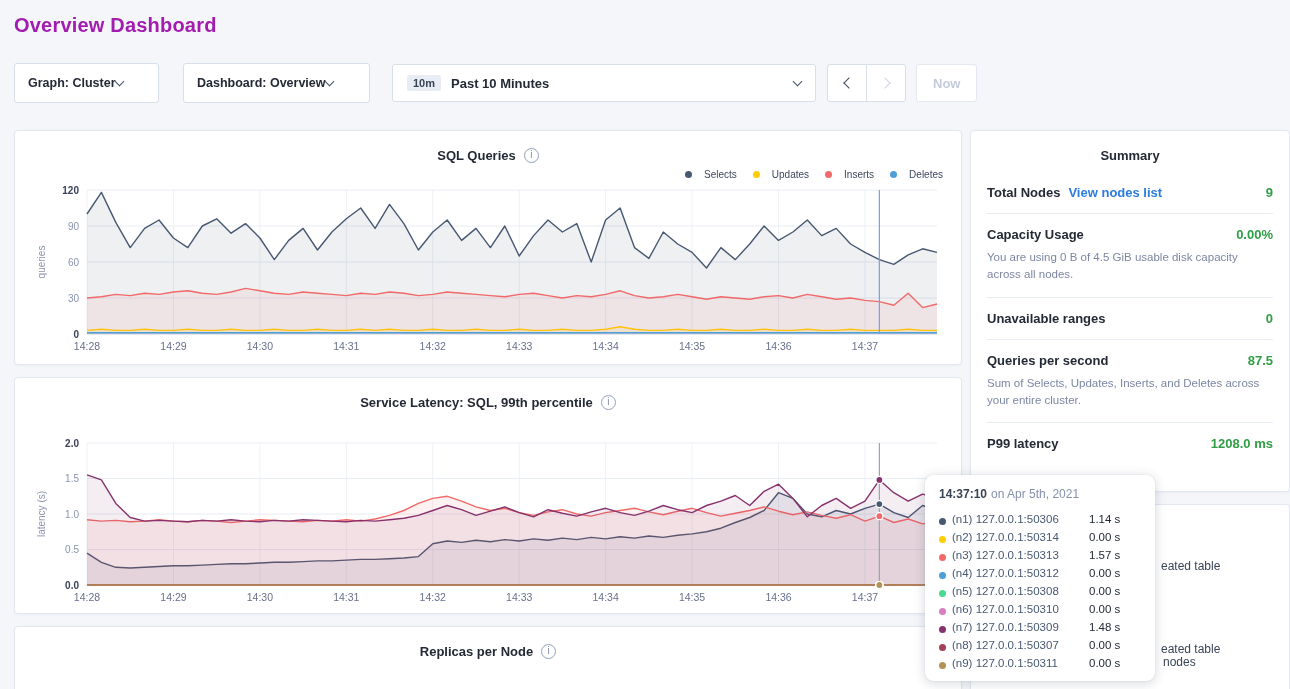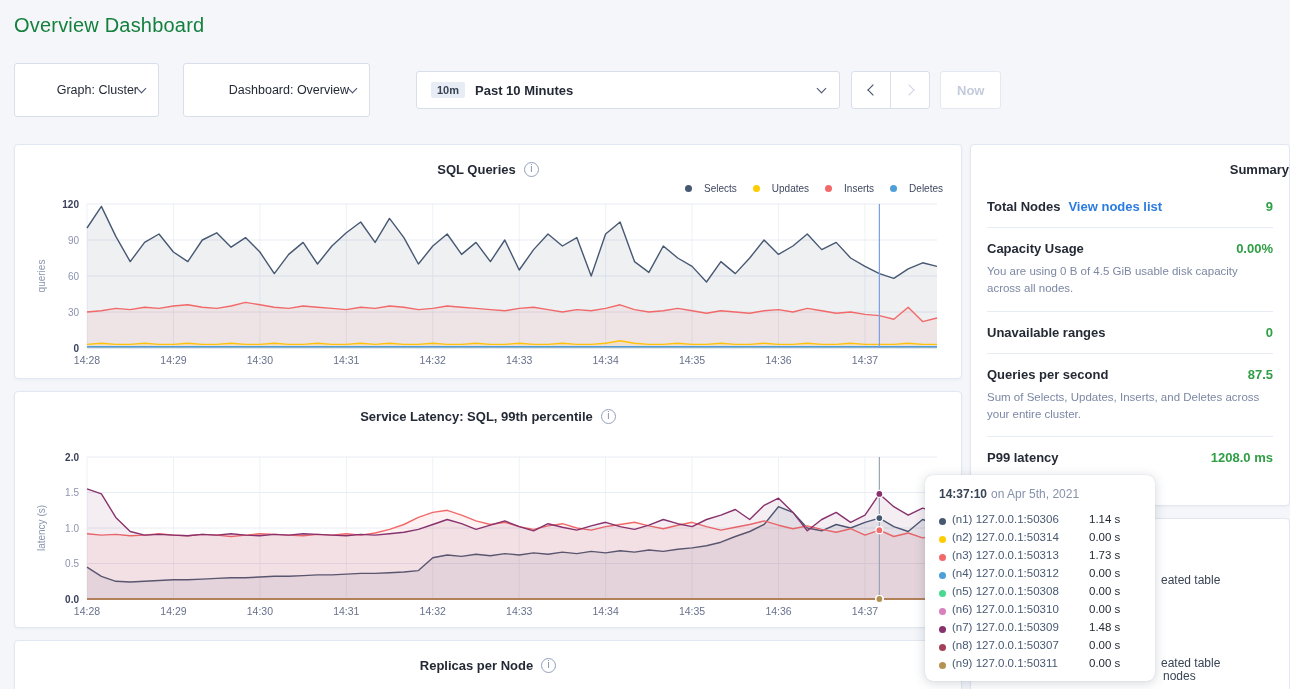--- a/index.html
+++ b/index.html
@@ -1,28 +1,28 @@
 <!DOCTYPE html>
 <html style="--link: #2b7ce0; --green: #2f9e44;"><head>
 <meta charset="utf-8">
 <style>
   *{box-sizing:border-box;margin:0;padding:0}
   html,body{width:1290px;height:689px}
   body{overflow:hidden;background:#f4f6fa;font-family:"Liberation Sans",sans-serif;color:#242a35;position:relative}
   .page{padding:14px 0 0 14px}
-  h1{font-size:20px;font-weight:400;letter-spacing:.2px;color:#15803d}
+  h1{font-size:20px;font-weight:700;letter-spacing:.2px;color:#a21caf}
 
   
   .toolbar{display:flex;align-items:center;margin-top:26px}
   button{font-family:inherit;background:#fff;border:1px solid #d8deea;border-radius:3px;cursor:pointer;color:#242a35}
-  .dd{height:54px;padding:0 13px;display:flex;align-items:center;justify-content:flex-end;font-size:12.5px;font-weight:400}
+  .dd{height:40px;padding:0 13px;display:flex;align-items:center;justify-content:flex-start;font-size:12.5px;font-weight:700}
   .dd1{width:145px}
   .dd2{width:187px;margin-left:24px}
   .chev{width:7px;height:7px;border-right:1.6px solid #44506b;border-bottom:1.6px solid #44506b;transform:rotate(45deg);margin-top:-4px;flex:none}
-  .timepicker{height:38px;width:424px;margin-left:46px;display:flex;align-items:center;gap:10px;padding:16px 14px}
+  .timepicker{height:38px;width:424px;margin-left:22px;display:flex;align-items:center;gap:10px;padding:16px 14px}
   .t-badge{background:#e8edf5;border-radius:2px;padding:2px 6px;font-size:11px;font-weight:700;color:#394455}
   .t-label{font-size:13px;font-weight:700}
   .timepicker .chev{margin-left:auto}
   .nav-group{display:flex;margin-left:11px}
   .btn-nav{width:40px;height:38px;display:flex;align-items:center;justify-content:center}
   .btn-nav+.btn-nav{margin-left:-1px;border-top-left-radius:0;border-bottom-left-radius:0}
   .nav-group .btn-nav:first-child{border-top-right-radius:0;border-bottom-right-radius:0}
   .arr{width:8px;height:8px;border-right:1.8px solid #3e4a63;border-bottom:1.8px solid #3e4a63;display:inline-block}
   .arr-left{transform:rotate(135deg);margin-left:3px}
   .arr-right{transform:rotate(-45deg);margin-right:3px}
@@ -44,21 +44,21 @@
   .legend-item{display:flex;align-items:center;gap:12px;font-size:10px;color:#3e4760;cursor:pointer}
   .legend-dot{width:7px;height:7px;border-radius:50%;flex:none}
   .chart-box{padding:0 16px}
   .panel-sql{height:235px}
   .panel-latency{height:237px}
   .panel-replicas{height:180px}
   svg text{font-family:"Liberation Sans",sans-serif}
 
   
   .panel-summary{height:362px}
-  .summary-title{text-align:right;font-size:13px;font-weight:700;padding:17px 0 9px}
+  .summary-title{text-align:center;font-size:13px;font-weight:700;padding:17px 12px 9px}
   .srow{margin:0 16px;padding:13px 0;border-bottom:1px solid #e7ebf3}
   .srow.last{border-bottom:none}
   .srow-head{display:flex;align-items:flex-end}
   .slabel{font-size:13px;font-weight:700}
   .slink{font-size:13px;font-weight:700;color:var(--link,#2b7ce0);margin-left:8px;cursor:pointer;text-decoration:none}
   .sval{margin-left:auto;font-size:13px;font-weight:700;color:var(--green,#2f9e44)}
   .sdesc{font-size:11.5px;color:#7c87a3;line-height:1.5;margin-top:7px}
 
   
   .panel-events{position:relative;height:240px;overflow:hidden}
@@ -319,21 +319,21 @@
         <span class="tt-val">1.14 s</span>
       </div>
       <div class="tt-row">
         <span class="tt-dot" style="background: rgb(255, 205, 2);"></span>
         <span class="tt-label">(n2) 127.0.0.1:50314</span>
         <span class="tt-val">0.00 s</span>
       </div>
       <div class="tt-row">
         <span class="tt-dot" style="background: rgb(241, 105, 105);"></span>
         <span class="tt-label">(n3) 127.0.0.1:50313</span>
-        <span class="tt-val">1.73 s</span>
+        <span class="tt-val">1.57 s</span>
       </div>
       <div class="tt-row">
         <span class="tt-dot" style="background: rgb(78, 159, 216);"></span>
         <span class="tt-label">(n4) 127.0.0.1:50312</span>
         <span class="tt-val">0.00 s</span>
       </div>
       <div class="tt-row">
         <span class="tt-dot" style="background: rgb(73, 217, 144);"></span>
         <span class="tt-label">(n5) 127.0.0.1:50308</span>
         <span class="tt-val">0.00 s</span>

